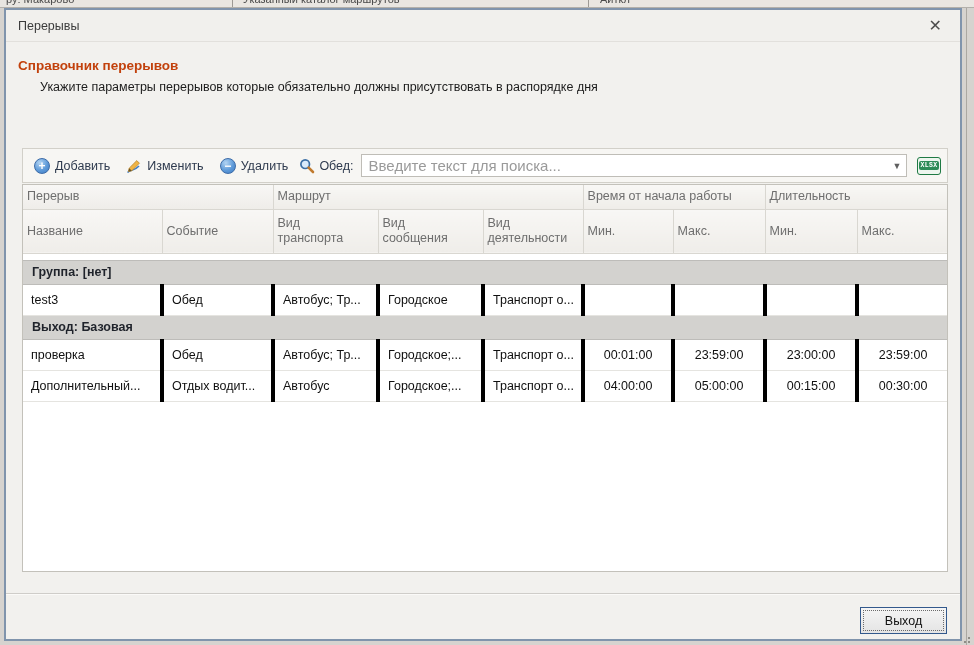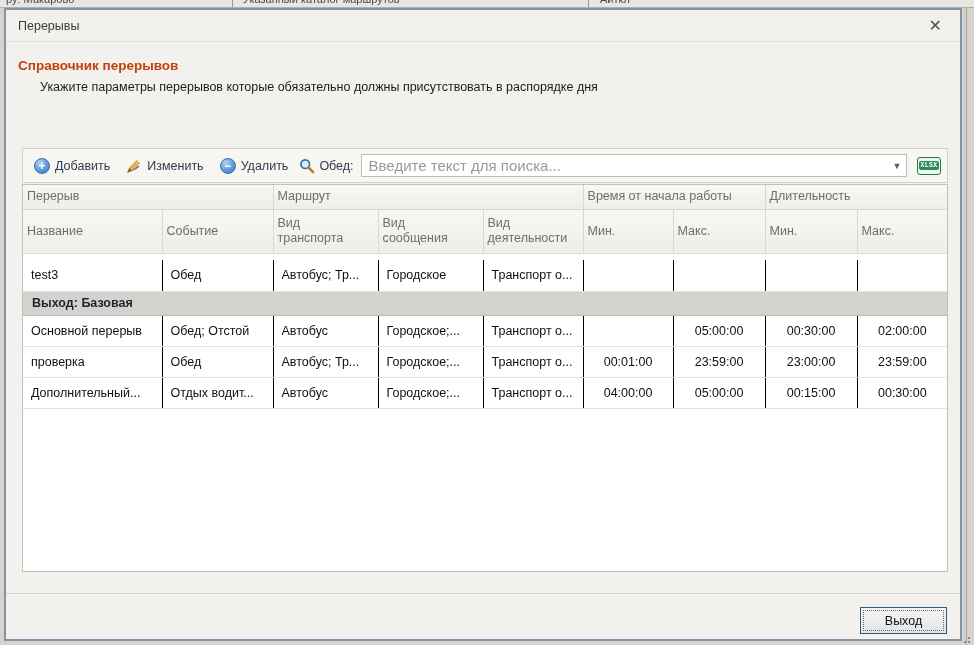--- a/index.html
+++ b/index.html
@@ -73,21 +73,21 @@
   }
   .grid thead tr.grp-row th { height:24px; }
   .grid thead tr.col-row th { height:44px; }
   .grid th:last-child { border-right:none; }
   .grid tr.spacer td { height:7px; border:none; background:#fff; }
   .grid td.group-cell {
     background:#d3d2cf; color:#1f232b; font-weight:bold; padding:4px 9px;
     border-top:1px solid #bdbcb9; border-bottom:1px solid #bdbcb9; height:24px;
   }
   .grid tr.data-row td {
-    height:31px; padding:0 8px; border-right:1px solid #000000; border-bottom:1px solid #e5e4e0;
+    height:31px; padding:0 8px; border-right:4px solid #000000; border-bottom:1px solid #e5e4e0;
     color:#101010; white-space:nowrap; overflow:hidden; background:#fff;
   }
   .grid tr.data-row td:last-child { border-right:none; }
   .grid tr.data-row td.num { text-align:center; }
 
   
   .footer-sep { position:absolute; left:0; right:0; top:583px; height:2px;
     border-top:1px solid #cfcdc9; border-bottom:1px solid #fbfaf8; }
   .exit-btn {
     position:absolute; right:13px; top:597px; width:87px; height:27px;
@@ -185,44 +185,36 @@
             <th>Мин.</th>
             <th>Макс.</th>
             <th>Мин.</th>
             <th>Макс.</th>
           </tr>
         </thead>
         <tbody>
           <tr class="spacer">
             <td colspan="9"></td>
           </tr>
+          <tr>
+            <td colspan="9" class="group-cell">Группа: [нет]</td>
+          </tr>
           <tr class="data-row">
             <td>test3</td>
             <td>Обед</td>
             <td>Автобус; Тр...</td>
             <td>Городское</td>
             <td>Транспорт о...</td>
             <td class="num"></td>
             <td class="num"></td>
             <td class="num"></td>
             <td class="num"></td>
           </tr>
           <tr>
             <td colspan="9" class="group-cell">Выход: Базовая</td>
-          </tr>
-          <tr class="data-row">
-            <td>Основной перерыв</td>
-            <td>Обед; Отстой</td>
-            <td>Автобус</td>
-            <td>Городское;...</td>
-            <td>Транспорт о...</td>
-            <td class="num"></td>
-            <td class="num">05:00:00</td>
-            <td class="num">00:30:00</td>
-            <td class="num">02:00:00</td>
           </tr>
           <tr class="data-row">
             <td>проверка</td>
             <td>Обед</td>
             <td>Автобус; Тр...</td>
             <td>Городское;...</td>
             <td>Транспорт о...</td>
             <td class="num">00:01:00</td>
             <td class="num">23:59:00</td>
             <td class="num">23:00:00</td>

